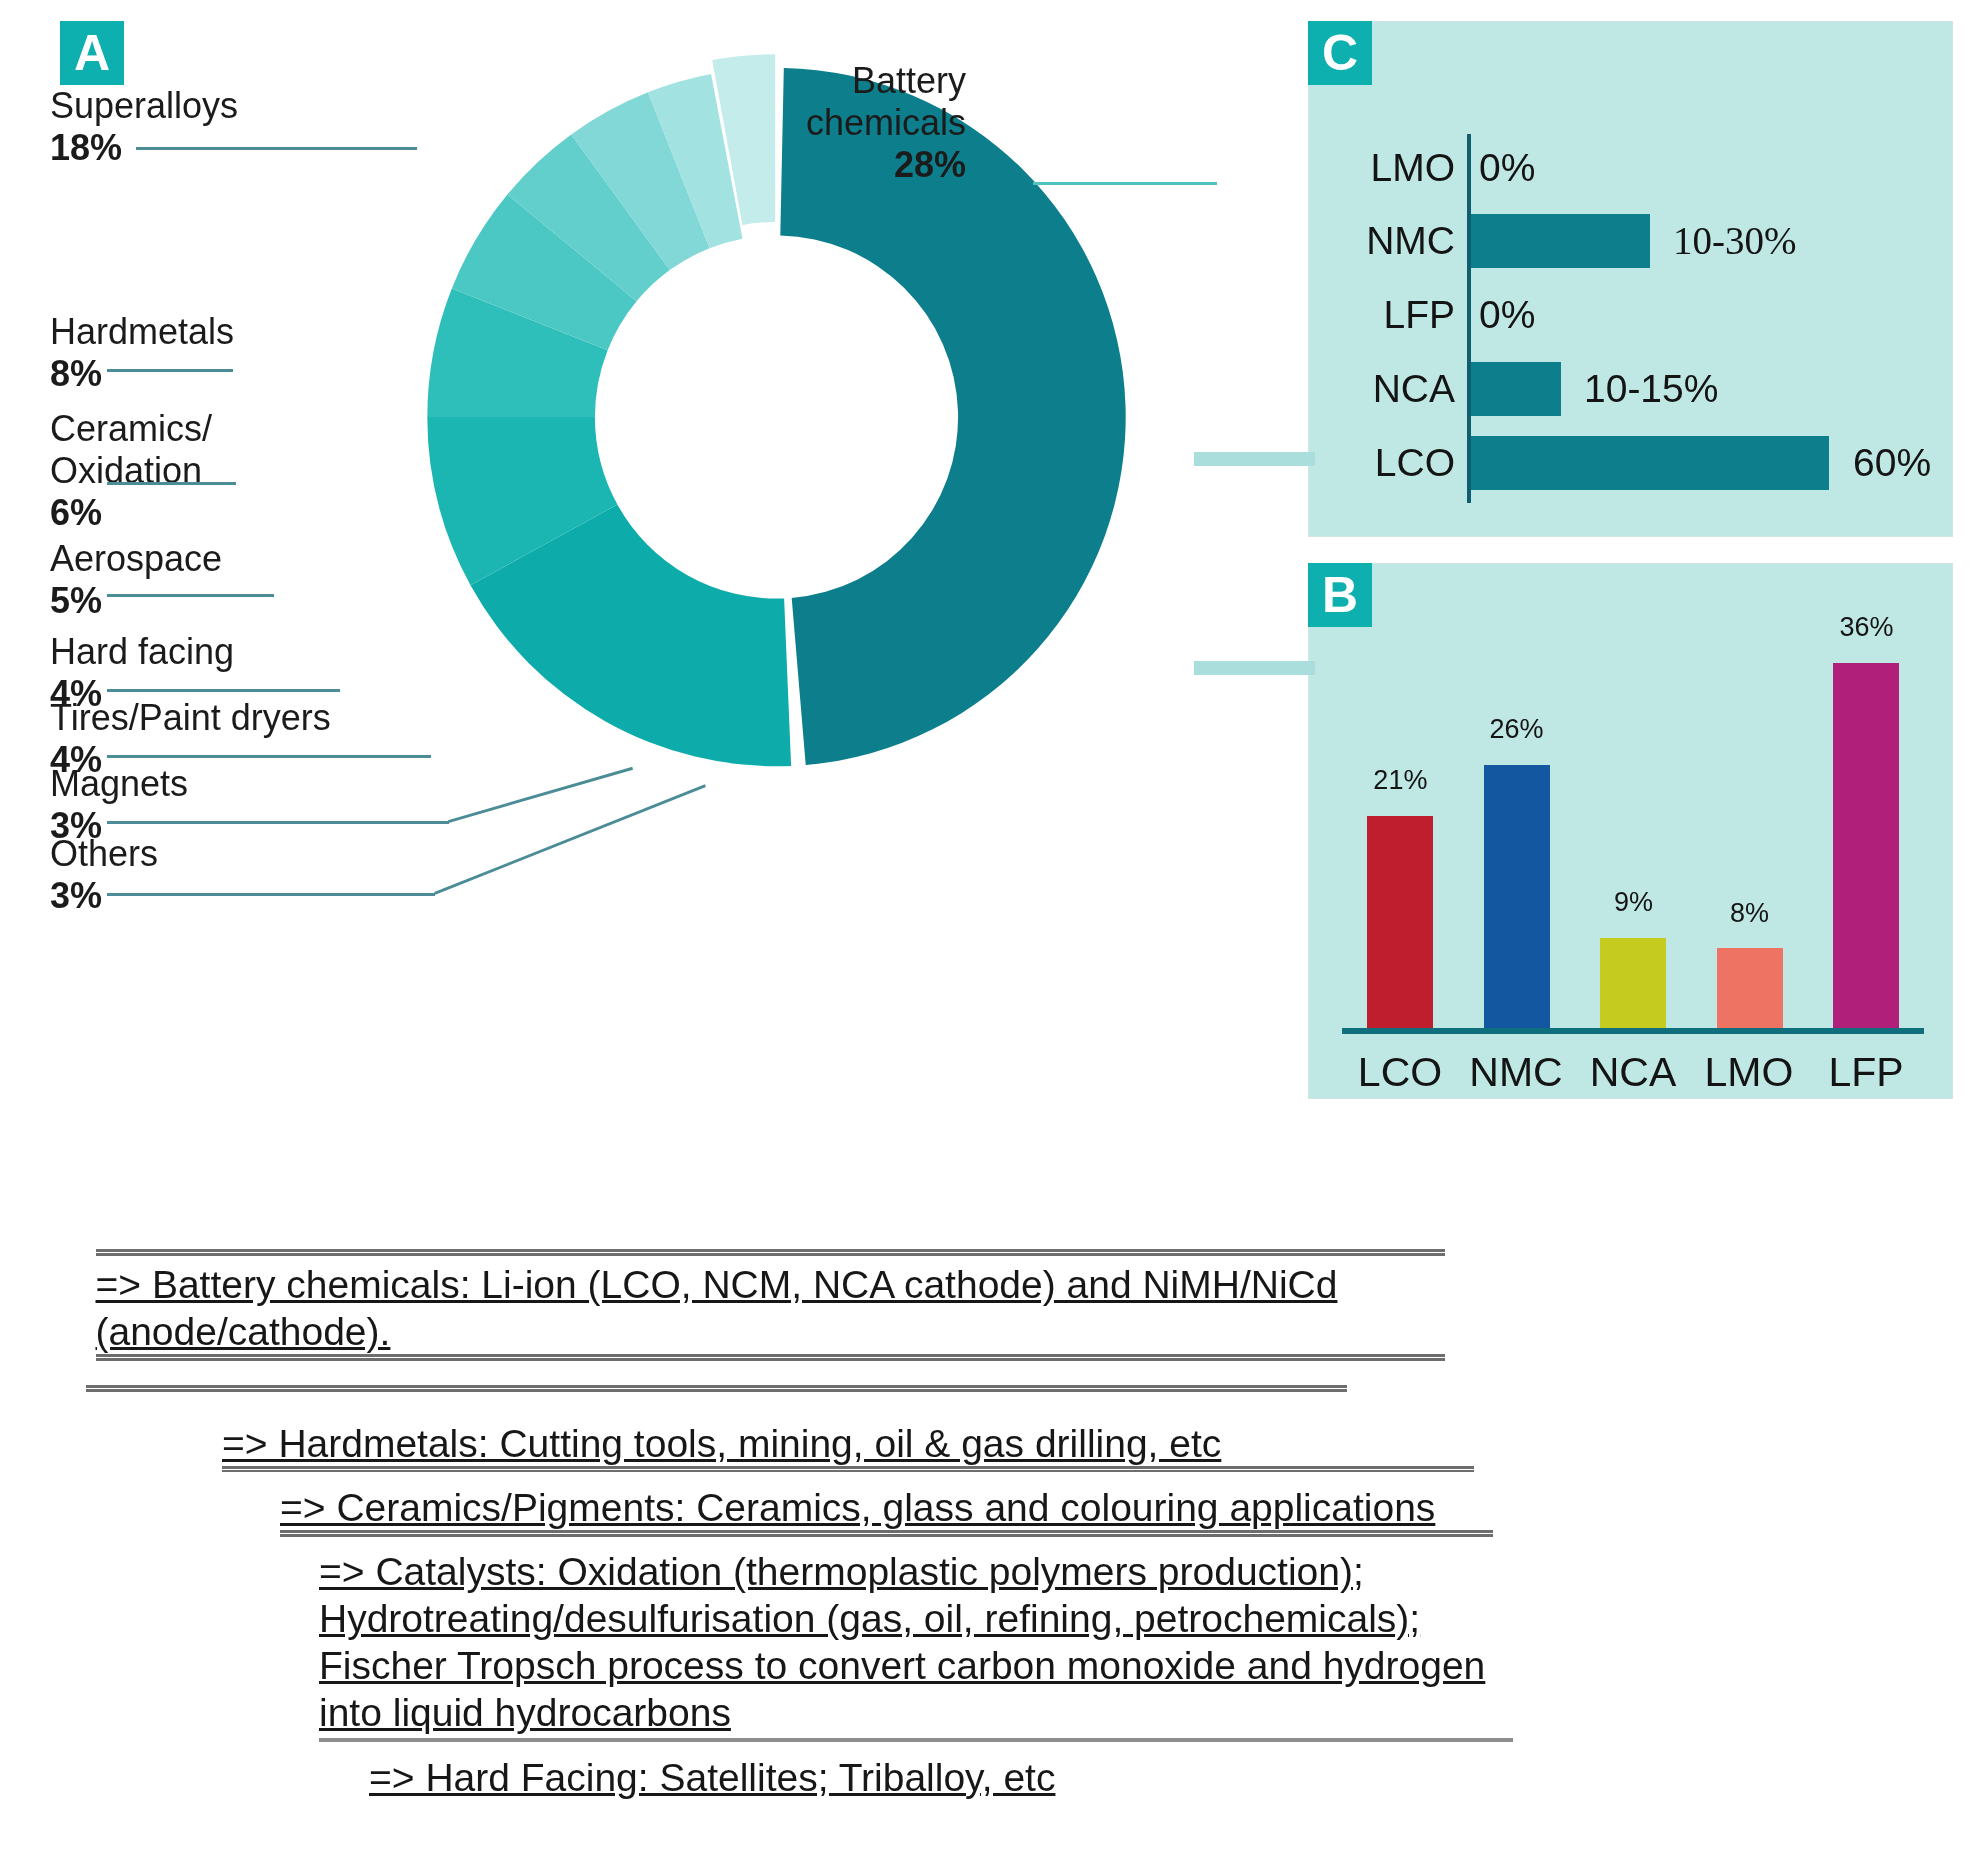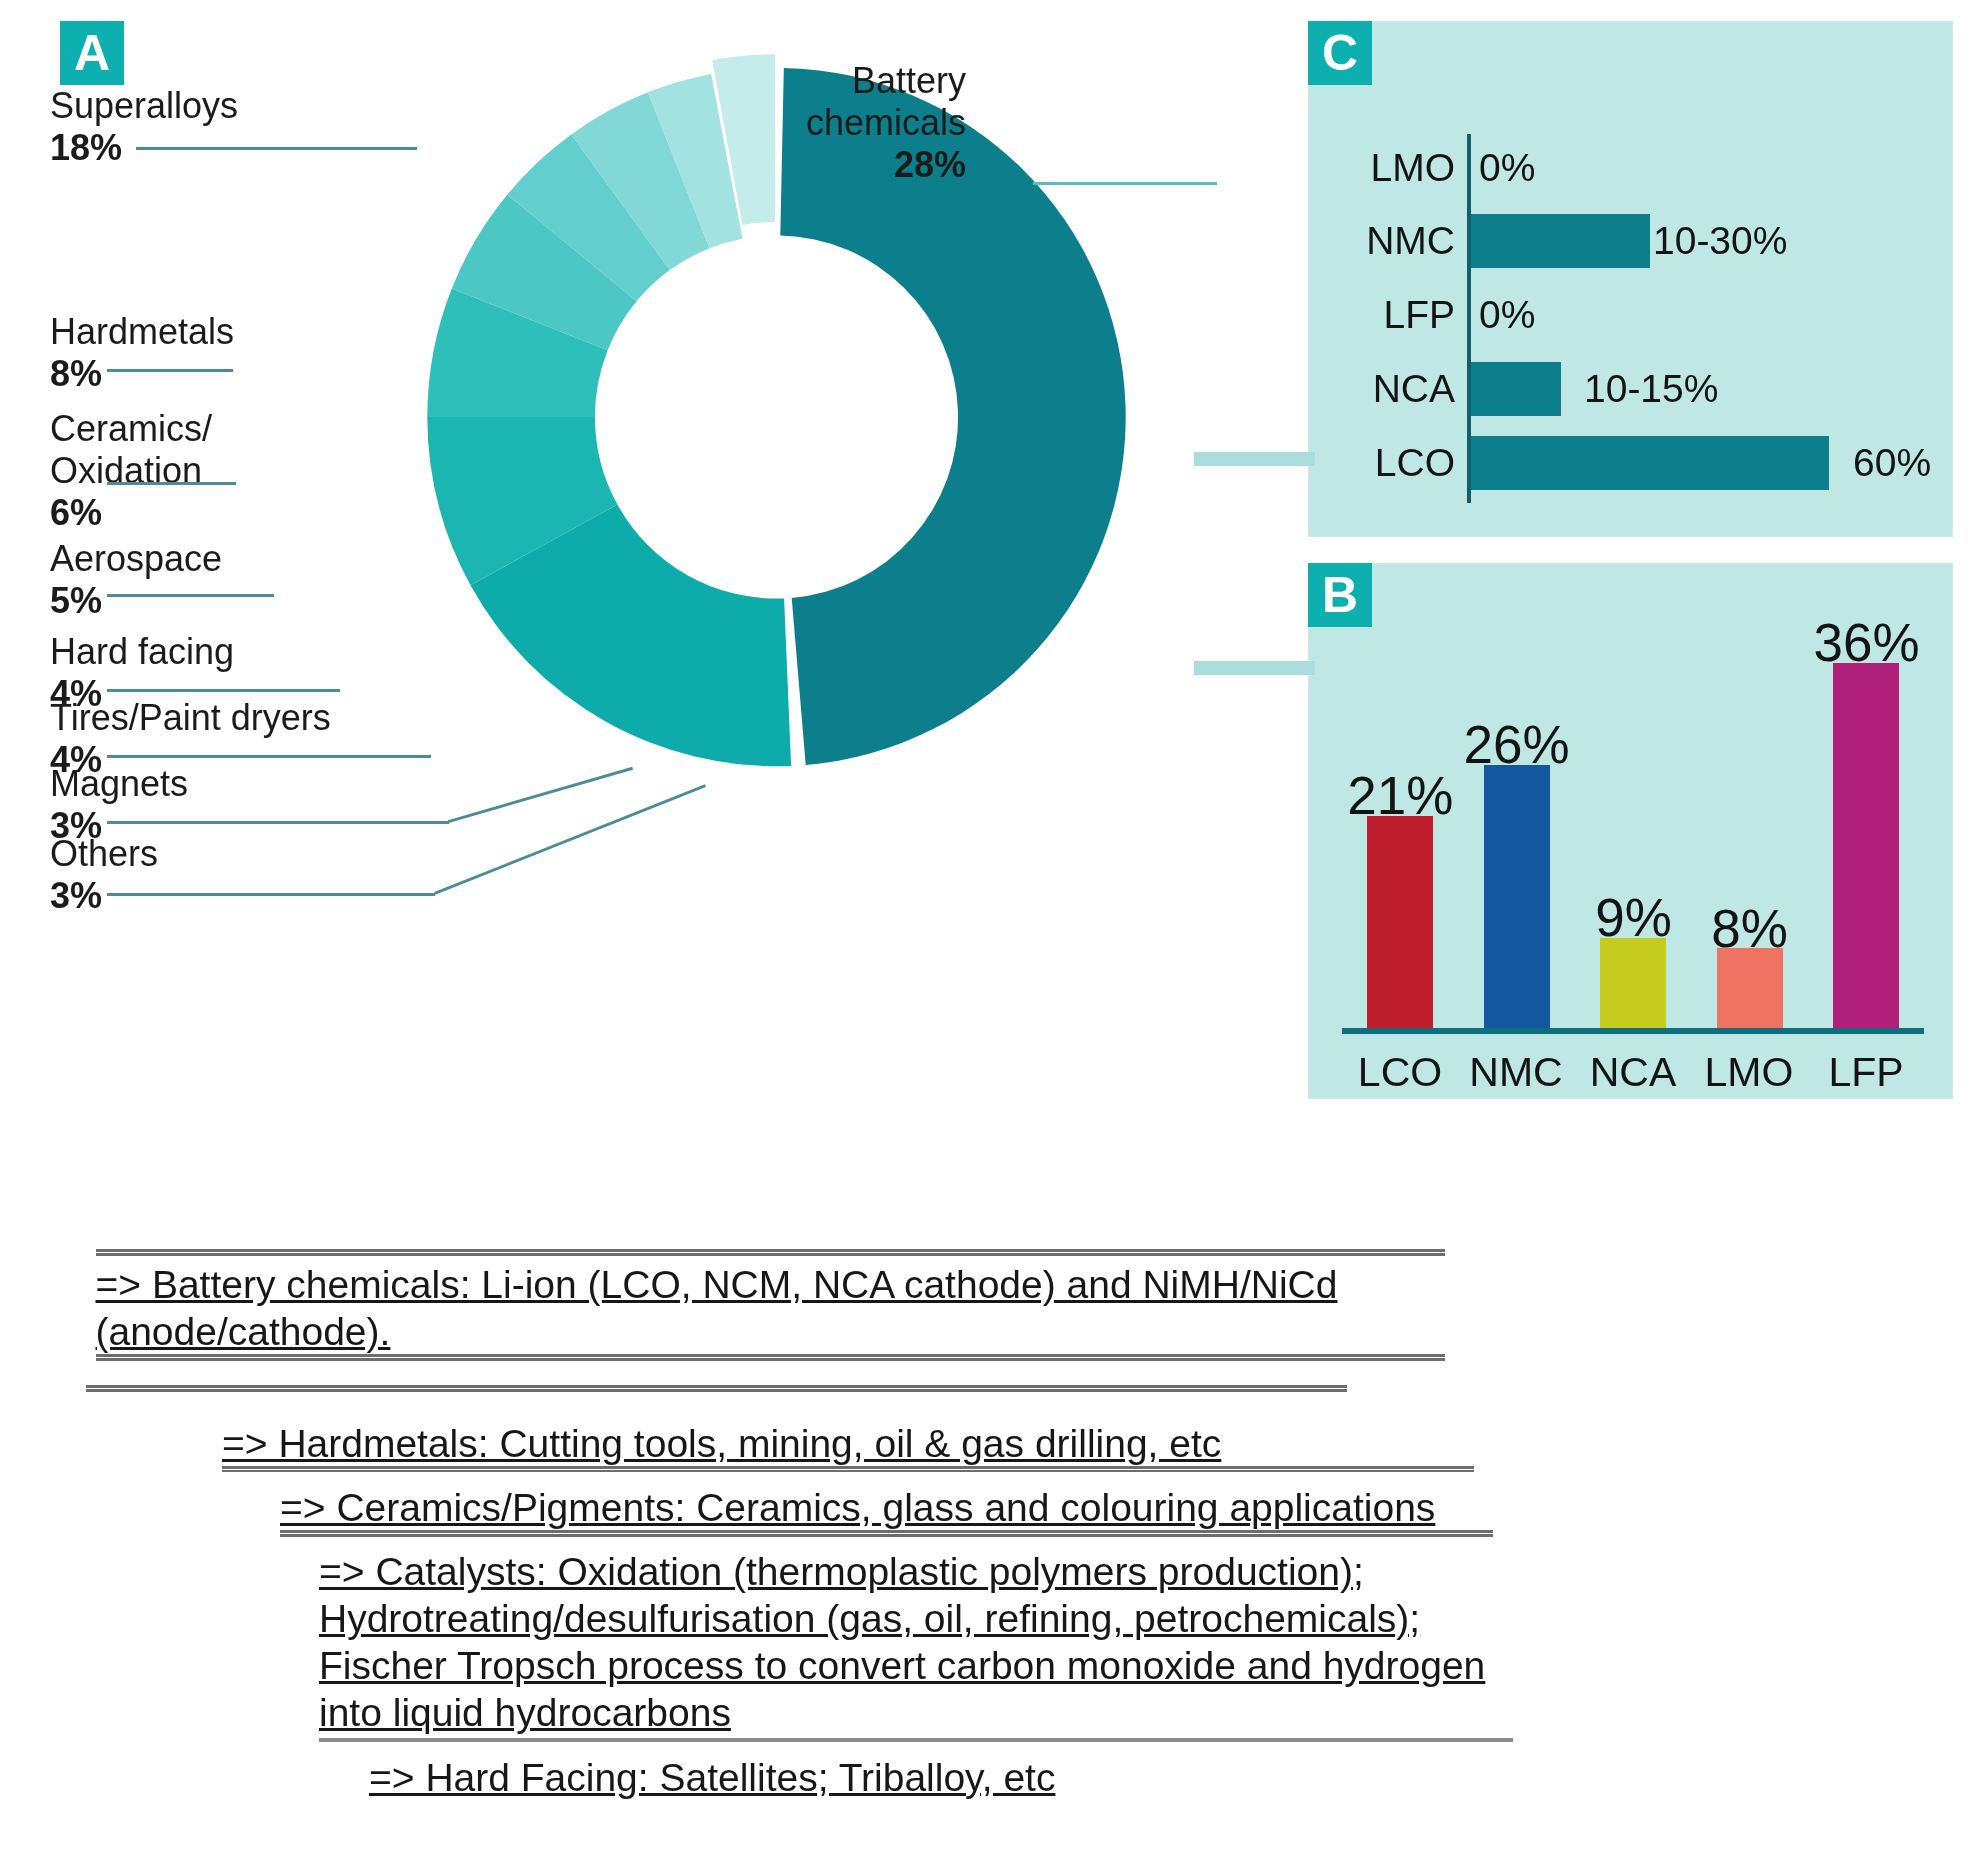--- a/index.html
+++ b/index.html
@@ -45,21 +45,21 @@
   .crow .cval{position:absolute;font-size:39px;line-height:74px;color:#141414;}
 
   
   #panelB{
     position:absolute;left:1308px;top:563px;width:645px;height:536px;
     background:#BFE7E4;border:1.9px solid #cfe6e3;box-sizing:border-box;
   }
   #b-plot{position:absolute;left:33px;top:58px;width:582px;height:408px;}
   #b-baseline{position:absolute;left:33px;top:464px;width:582px;height:5.8px;background:#0f6f7d;}
   .bbar{position:absolute;bottom:0;}
-  .bval{position:absolute;font-size:53px;color:#141414;text-align:center;white-space:nowrap;}
+  .bval{position:absolute;font-size:27px;color:#141414;text-align:center;white-space:nowrap;}
   .bcat{position:absolute;font-size:41px;color:#141414;text-align:center;white-space:nowrap;top:485px;}
 
   
   .conn{position:absolute;background:#A9DEDC;height:13.6px;z-index:5;}
 
   
   #notes{position:absolute;left:78px;top:1261px;width:1824px;}
   .note{position:relative;font-size:39px;line-height:47px;color:#171717;padding-bottom:5.8px;text-decoration:underline;}
   .note .rule{position:absolute;left:0;right:0;bottom:0;height:3.9px;
               background:linear-gradient(#8c8c8c,#8c8c8c);}
@@ -155,21 +155,21 @@
   <div id="panelC">
     <div id="c-axis"></div>
     <div id="c-rows">
         <div class="crow" style="top: 109px;">
           <div class="clab">LMO</div>
           <div class="cval" style="left: 170px;">0%</div>
         </div>
         <div class="crow" style="top: 182px;">
           <div class="clab">NMC</div>
           <div class="cbar" style="width: 179px; background: rgb(13, 127, 140);"></div>
-          <div class="cval" style="left: 344px;">10-30%</div>
+          <div class="cval" style="left: 364px; font-family: Liberation Serif, serif;">10-30%</div>
         </div>
         <div class="crow" style="top: 256px;">
           <div class="clab">LFP</div>
           <div class="cval" style="left: 170px;">0%</div>
         </div>
         <div class="crow" style="top: 330px;">
           <div class="clab">NCA</div>
           <div class="cbar" style="width: 90px; background: rgb(13, 127, 140);"></div>
           <div class="cval" style="left: 275px;">10-15%</div>
         </div>

